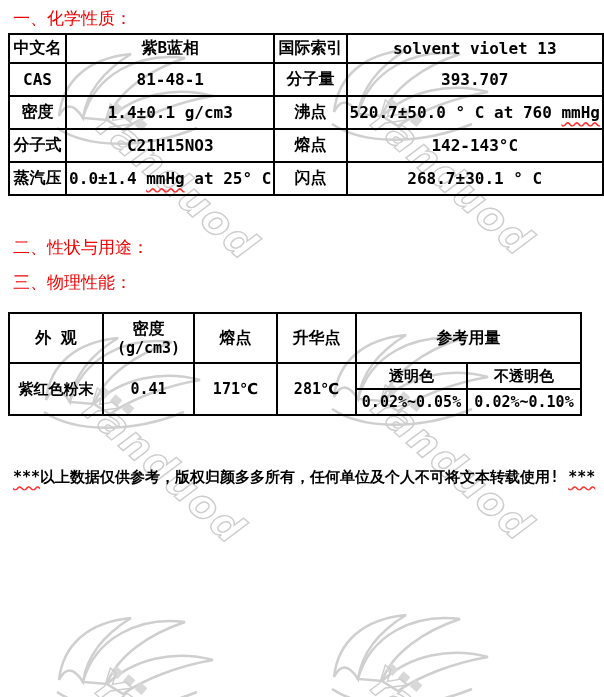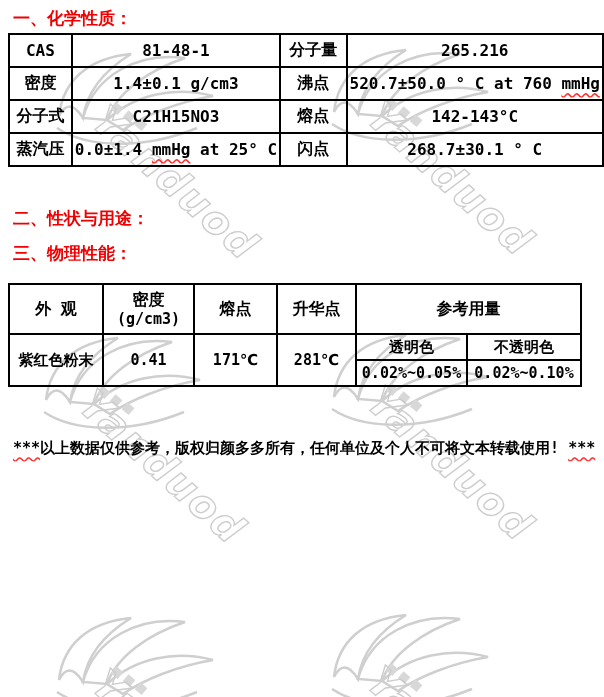--- a/index.html
+++ b/index.html
@@ -16,21 +16,21 @@
   .wmtext{
     font-family:"DejaVu Sans","Liberation Sans",sans-serif;
     font-size:40px;font-style:italic;font-weight:bold;
     fill:none;stroke:#cdcdcd;stroke-width:1.4px;letter-spacing:2px;
   }
   .content{position:relative;z-index:1;padding-top:8px;}
   .sec-heading{
     margin:0 0 0 13px;
     font-size:17px;line-height:21px;
     color:#f00000;
-    font-weight:bold;
+    font-weight:normal;
   }
   .gap-s2{margin-top:41px;}
   .gap-s3{margin-top:14px;}
   .gap-s4{margin-top:20px;}
   table{border-collapse:collapse;table-layout:fixed;margin-left:8px;background:transparent;}
   td{
     border:2px solid #000;
     text-align:center;vertical-align:middle;
     font-size:16px;font-weight:bold;
     padding:0 2px;overflow:hidden;white-space:nowrap;
@@ -112,25 +112,31 @@
     <h2 class="sec-heading">一、化学性质：</h2>
 
     <table class="t-chem">
       <colgroup>
           <col style="width:76px">
           <col style="width:186px">
           <col style="width:85px">
           <col style="width:239px">
         </colgroup>
       <tbody>
+          <tr class="r1">
+        <td>中文名</td>
+        <td>紫B蓝相</td>
+        <td>国际索引</td>
+        <td>solvent violet 13</td>
+      </tr>
       <tr>
         <td>CAS</td>
         <td>81-48-1</td>
         <td>分子量</td>
-        <td>265.216</td>
+        <td>393.707</td>
       </tr>
       <tr>
         <td>密度</td>
         <td>1.4±0.1 g/cm3</td>
         <td>沸点</td>
         <td><span>520.7±50.0 ° C at 760 </span><span class="wavy">mmHg</span></td>
       </tr>
       <tr>
         <td>分子式</td>
         <td>C21H15NO3</td>

